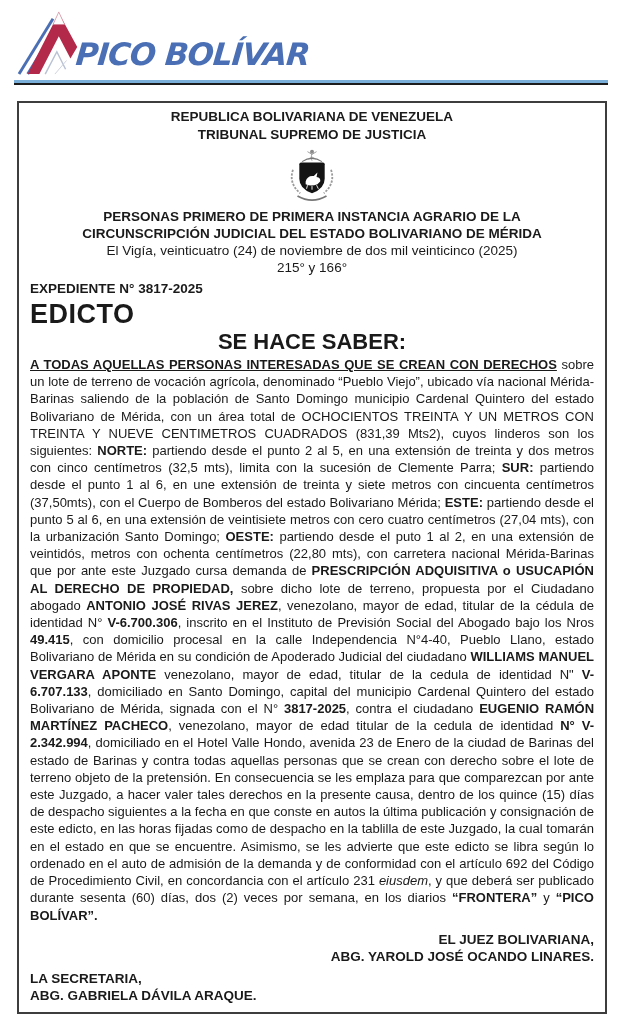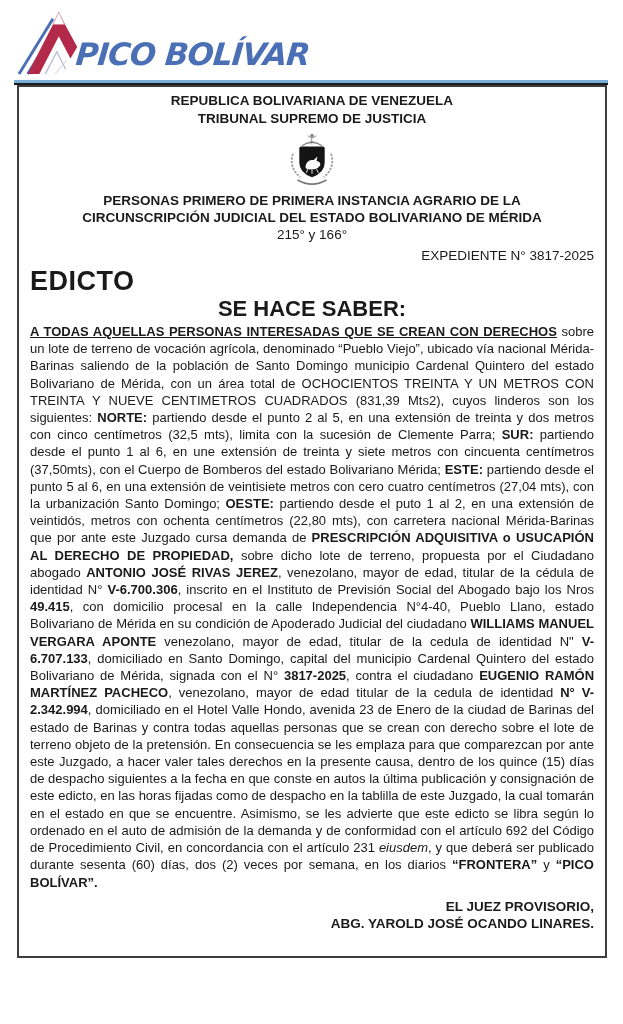--- a/index.html
+++ b/index.html
@@ -19,28 +19,28 @@
   .logo-svg{width:80px;height:66px;flex:0 0 auto;}
   .logo-text{
     font-family:"DejaVu Sans","Liberation Sans",sans-serif;
     font-weight:bold;font-style:italic;font-size:31px;line-height:1;
     color:var(--logo-blue);letter-spacing:-1px;margin-left:-16px;margin-bottom:6px;
     transform:skewX(-5deg);white-space:nowrap;
   }
   .divider{margin:4px 15px 0 14px;height:3px;background:var(--divider-blue);
     border-bottom:2px solid #1c1c1c;}
   
-  .doc-box{margin:0 16px 0 17px;border:2px solid var(--border-gray);
-    padding:5px 11px 23px 11px;box-sizing:border-box;}
+  .doc-box{margin:16px 16px 0 17px;border:2px solid var(--border-gray);
+    padding:5px 11px 7px 11px;box-sizing:border-box;}
   .center{text-align:center;}
   .hline{font-size:13.5px;font-weight:bold;line-height:18px;}
   .coat{display:block;margin:4px auto 2px auto;width:52px;height:58px;}
   .court{font-size:13.5px;font-weight:bold;line-height:17px;}
   .plain{font-size:13.5px;line-height:17px;}
-  .expediente{font-size:13.5px;font-weight:normal;line-height:18px;margin-top:4px;text-align:right;}
+  .expediente{font-size:13.5px;font-weight:bold;line-height:18px;margin-top:4px;text-align:left;}
   .title{font-size:27px;font-weight:bold;line-height:30px;margin-top:1px;text-align:left;letter-spacing:.5px;}
   .subtitle{font-size:22px;font-weight:bold;line-height:25px;text-align:center;}
   .body-text{font-size:13px;line-height:17.2px;text-align:justify;margin:2px 0 0 0;}
   .b{font-weight:bold;}
   .u{text-decoration:underline;}
   .i{font-style:italic;}
   .sig{font-size:13.5px;font-weight:bold;line-height:17.5px;}
   .sig-right{text-align:right;margin-top:7px;}
   .sig-left{text-align:left;margin-top:4px;}
 </style>
@@ -75,28 +75,33 @@
       <path d="M7,24 q-5,15 8,26" stroke="#9a9a9a" stroke-width="2" fill="none" stroke-dasharray="2.5,1.5"></path>
       <path d="M49,24 q5,15 -8,26" stroke="#9a9a9a" stroke-width="2" fill="none" stroke-dasharray="2.5,1.5"></path>
       <path d="M16,16 h24 a2,2 0 0 1 2,2 v16 q0,11 -14,16 q-14,-5 -14,-16 v-16 a2,2 0 0 1 2,-2 z" fill="#141414"></path>
       <path d="M21,37 q2,-7 9,-6 l4,-4 -1,5 q5,1 4,5 l-3,3 q-7,3 -13,0 z" fill="#fff"></path>
       <path d="M23,41 l-1,4 M28,42 v4 M33,41 l2,4" stroke="#fff" stroke-width="1" fill="none"></path>
       <path d="M12,53 q16,9 32,0" stroke="#777" stroke-width="2" fill="none"></path>
     </svg>
 
     <div class="court center">PERSONAS PRIMERO DE PRIMERA INSTANCIA AGRARIO DE LA</div>
     <div class="court center">CIRCUNSCRIPCIÓN JUDICIAL DEL ESTADO BOLIVARIANO DE MÉRIDA</div>
+    <div class="plain center">El Vigía, veinticuatro (24) de noviembre de dos mil veinticinco (2025)</div>
     <div class="plain center">215° y 166°</div>
     <div class="expediente">EXPEDIENTE N° 3817-2025</div>
 
     <div class="title">EDICTO</div>
     <div class="subtitle">SE HACE SABER:</div>
 
     <p class="body-text"><span class="b u">A TODAS AQUELLAS PERSONAS INTERESADAS QUE SE CREAN CON DERECHOS</span><span> sobre un lote de terreno de vocación agrícola, denominado “Pueblo Viejo”, ubicado vía nacional Mérida-Barinas saliendo de la población de Santo Domingo municipio Cardenal Quintero del estado Bolivariano de Mérida, con un área total de OCHOCIENTOS TREINTA Y UN METROS CON TREINTA Y NUEVE CENTIMETROS CUADRADOS (831,39 Mts2), cuyos linderos son los siguientes: </span><span class="b">NORTE:</span><span> partiendo desde el punto 2 al 5, en una extensión de treinta y dos metros con cinco centímetros (32,5 mts), limita con la sucesión de Clemente Parra; </span><span class="b">SUR:</span><span> partiendo desde el punto 1 al 6, en une extensión de treinta y siete metros con cincuenta centímetros (37,50mts), con el Cuerpo de Bomberos del estado Bolivariano Mérida; </span><span class="b">ESTE:</span><span> partiendo desde el punto 5 al 6, en una extensión de veintisiete metros con cero cuatro centímetros (27,04 mts), con la urbanización Santo Domingo; </span><span class="b">OESTE:</span><span> partiendo desde el puto 1 al 2, en una extensión de veintidós, metros con ochenta centímetros (22,80 mts), con carretera nacional Mérida-Barinas que por ante este Juzgado cursa demanda de </span><span class="b">PRESCRIPCIÓN ADQUISITIVA o USUCAPIÓN AL DERECHO DE PROPIEDAD,</span><span> sobre dicho lote de terreno, propuesta por el Ciudadano abogado </span><span class="b">ANTONIO JOSÉ RIVAS JEREZ</span><span>, venezolano, mayor de edad, titular de la cédula de identidad N° </span><span class="b">V-6.700.306</span><span>, inscrito en el Instituto de Previsión Social del Abogado bajo los Nros </span><span class="b">49.415</span><span>, con domicilio procesal en la calle Independencia N°4-40, Pueblo Llano, estado Bolivariano de Mérida en su condición de Apoderado Judicial del ciudadano </span><span class="b">WILLIAMS MANUEL VERGARA APONTE</span><span> venezolano, mayor de edad, titular de la cedula de identidad N" </span><span class="b">V-6.707.133</span><span>, domiciliado en Santo Domingo, capital del municipio Cardenal Quintero del estado Bolivariano de Mérida, signada con el N° </span><span class="b">3817-2025</span><span>, contra el ciudadano </span><span class="b">EUGENIO RAMÓN MARTÍNEZ PACHECO</span><span>, venezolano, mayor de edad titular de la cedula de identidad </span><span class="b">N° V-2.342.994</span><span>, domiciliado en el Hotel Valle Hondo, avenida 23 de Enero de la ciudad de Barinas del estado de Barinas y contra todas aquellas personas que se crean con derecho sobre el lote de terreno objeto de la pretensión. En consecuencia se les emplaza para que comparezcan por ante este Juzgado, a hacer valer tales derechos en la presente causa, dentro de los quince (15) días de despacho siguientes a la fecha en que conste en autos la última publicación y consignación de este edicto, en las horas fijadas como de despacho en la tablilla de este Juzgado, la cual tomarán en el estado en que se encuentre. Asimismo, se les advierte que este edicto se libra según lo ordenado en el auto de admisión de la demanda y de conformidad con el artículo 692 del Código de Procedimiento Civil, en concordancia con el artículo 231 </span><span class="i">eiusdem</span><span>, y que deberá ser publicado durante sesenta (60) días, dos (2) veces por semana, en los diarios </span><span class="b">“FRONTERA”</span><span> y </span><span class="b">“PICO BOLÍVAR”.</span></p>
 
     <div class="sig-right">
-      <div class="sig">EL JUEZ PROVISORIO,</div>
+      <div class="sig">EL JUEZ BOLIVARIANA,</div>
       <div class="sig">ABG. YAROLD JOSÉ OCANDO LINARES.</div>
     </div>
 
+    <div class="sig-left">
+      <div class="sig">LA SECRETARIA,</div>
+      <div class="sig">ABG. GABRIELA DÁVILA ARAQUE.</div>
+    </div>
 
   </div>
 </div>
 
 </body></html>

